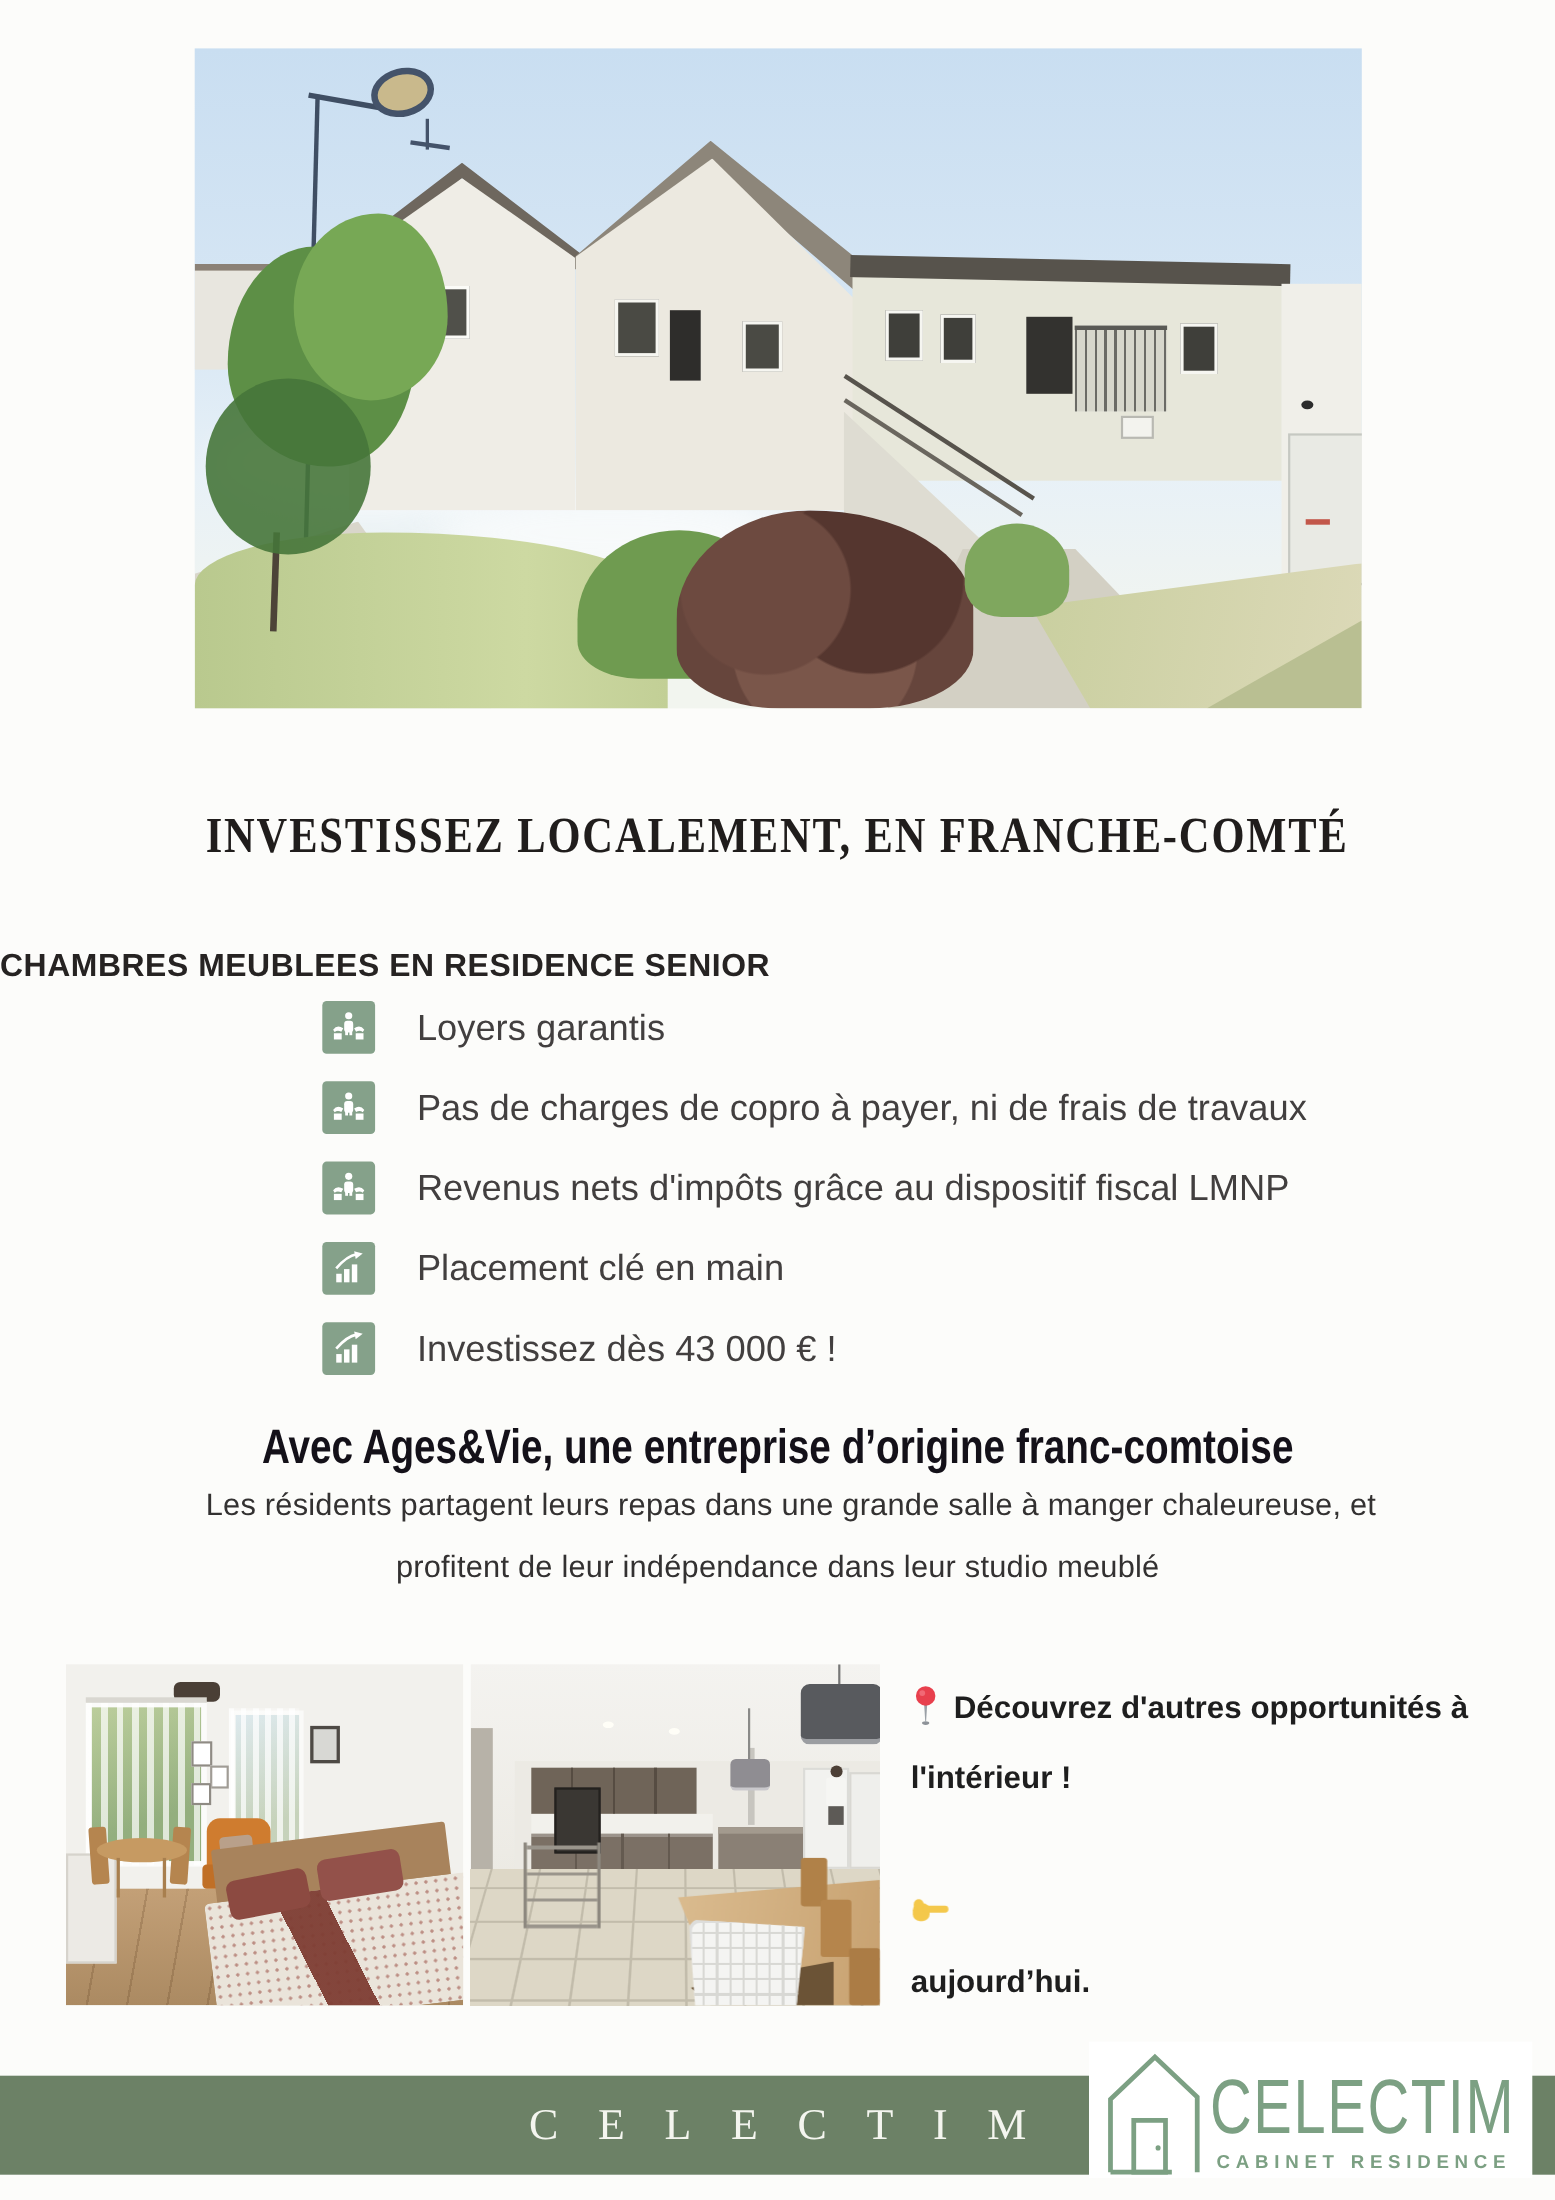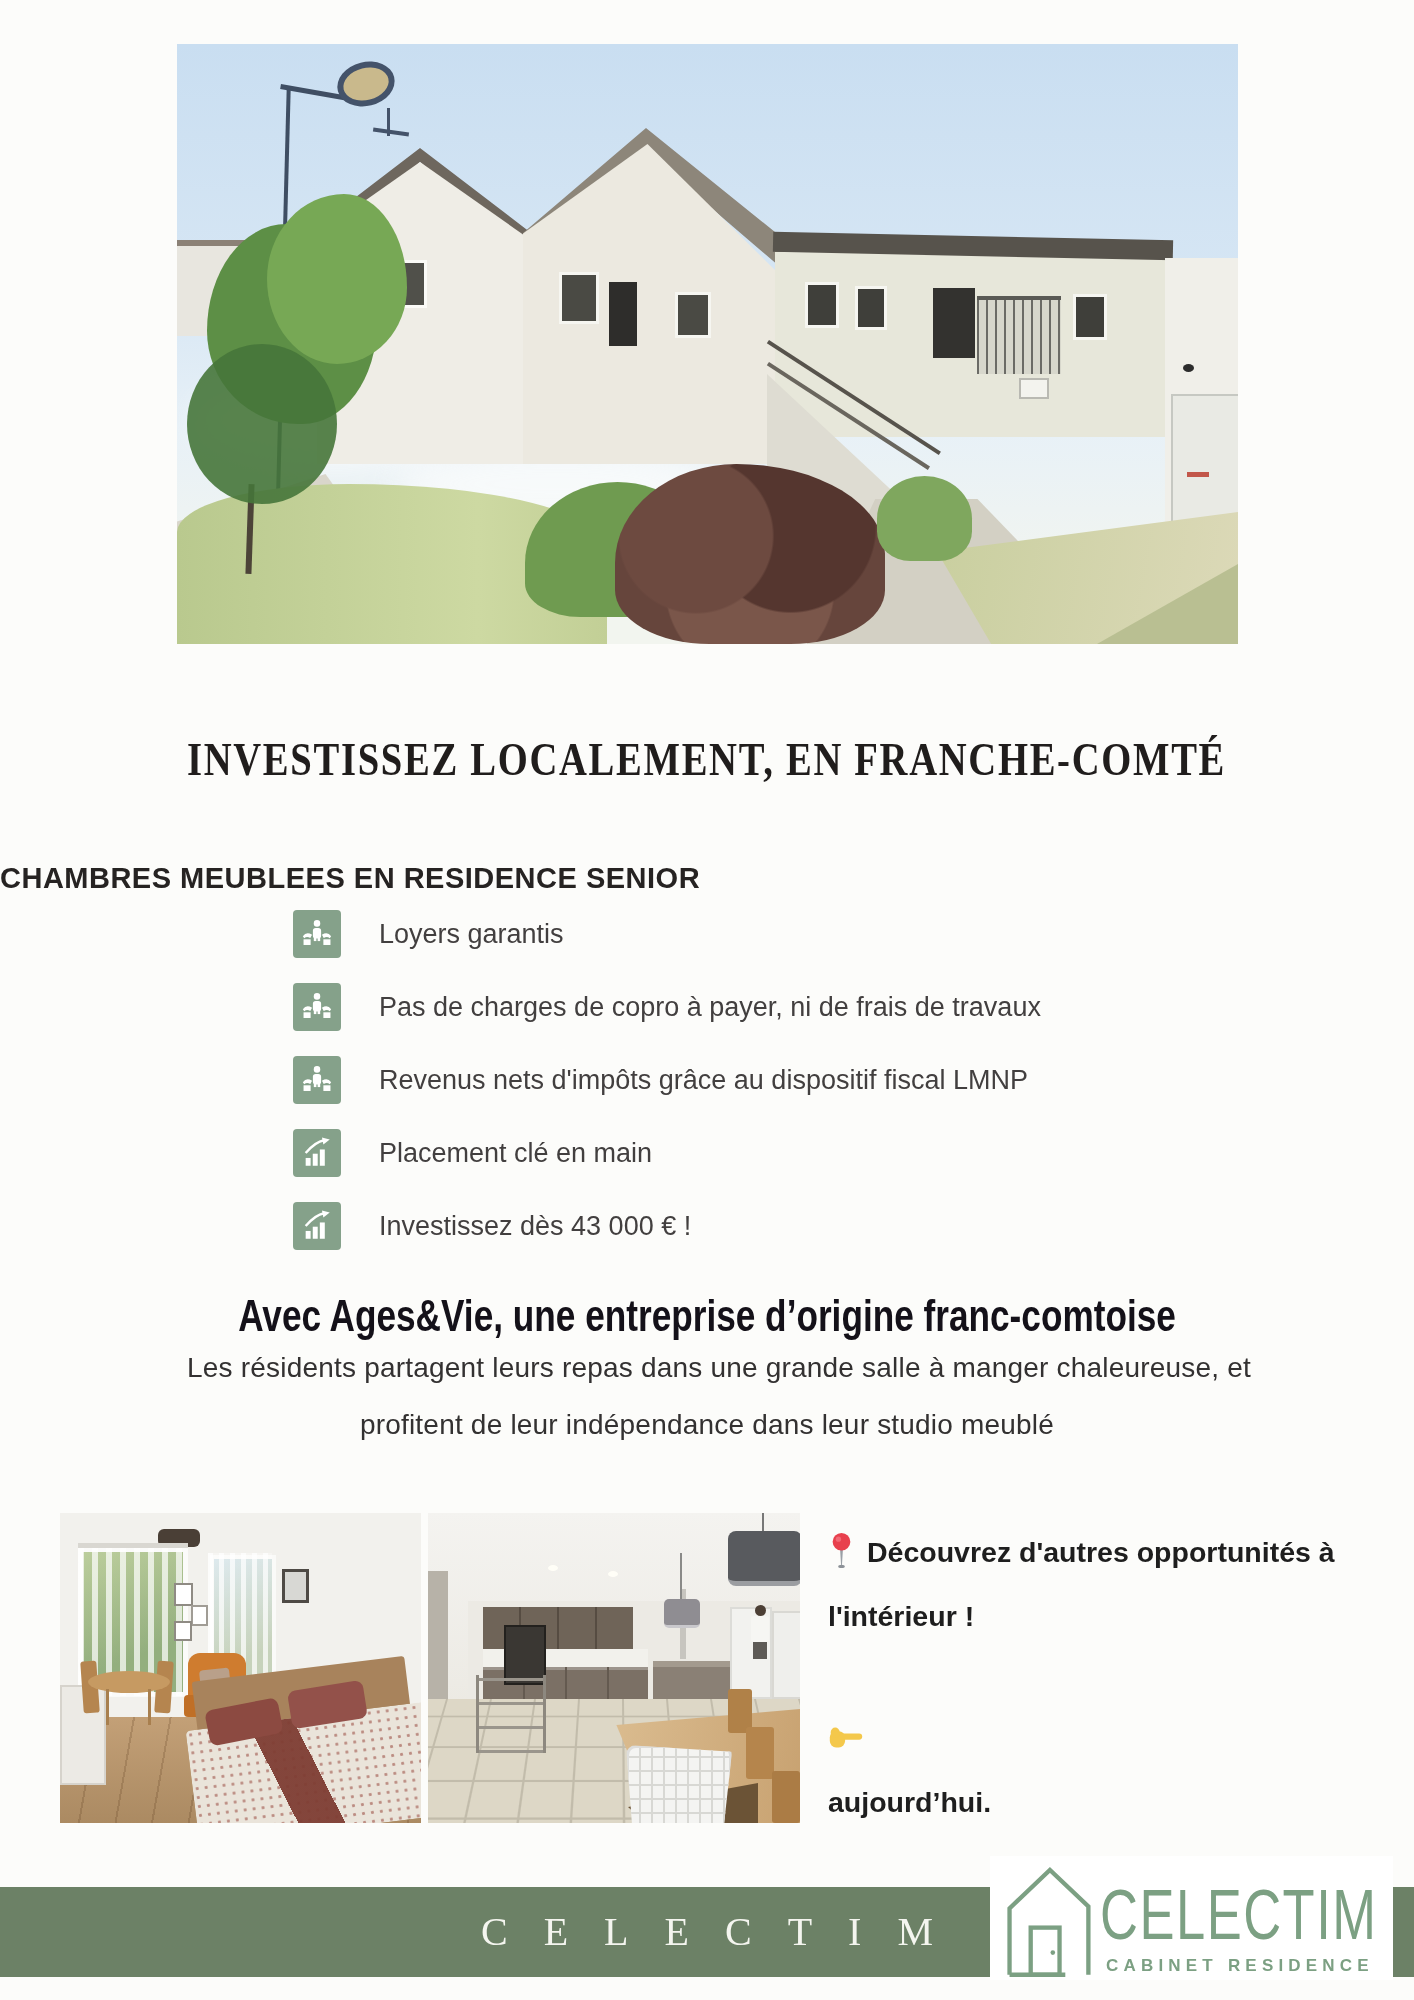--- a/index.html
+++ b/index.html
@@ -13,21 +13,21 @@
          font-family:"Liberation Serif",serif;font-weight:700;font-size:46px;
          color:#201d1c;letter-spacing:2px;}
   .title>span{display:inline-block;transform:scaleX(.84);white-space:nowrap;}
   .subtitle{position:absolute;top:838px;left:0;right:0;text-align:left;
             font-weight:700;font-size:29px;letter-spacing:.5px;color:#262322;}
 
   
   .benefit{position:absolute;left:293px;height:48px;white-space:nowrap;}
   .benefit .ic{position:absolute;left:0;top:0;width:48px;height:48px;background:#85A18A;
                border-radius:4px;display:flex;align-items:center;justify-content:center;}
-  .benefit .lb{position:absolute;left:86px;top:0;line-height:48px;font-size:27px;color:#423f3f;}
+  .benefit .lb{position:absolute;left:86px;top:0;line-height:48px;font-size:33px;color:#423f3f;}
 
   
   .about-h{position:absolute;top:1291px;left:0;right:0;text-align:center;
            font-weight:700;font-size:44px;color:#141119;}
   .about-h>span{display:inline-block;transform:scaleX(.8);white-space:nowrap;}
   .about-p{position:absolute;left:0;right:0;text-align:center;font-size:28px;color:#333131;letter-spacing:.2px;}
 
   
   .cta-line{position:absolute;left:828px;width:580px;font-size:28.5px;font-weight:700;color:#1e1e1e;white-space:nowrap;}
   .cta-line svg{vertical-align:-7px;margin-right:12px;}

